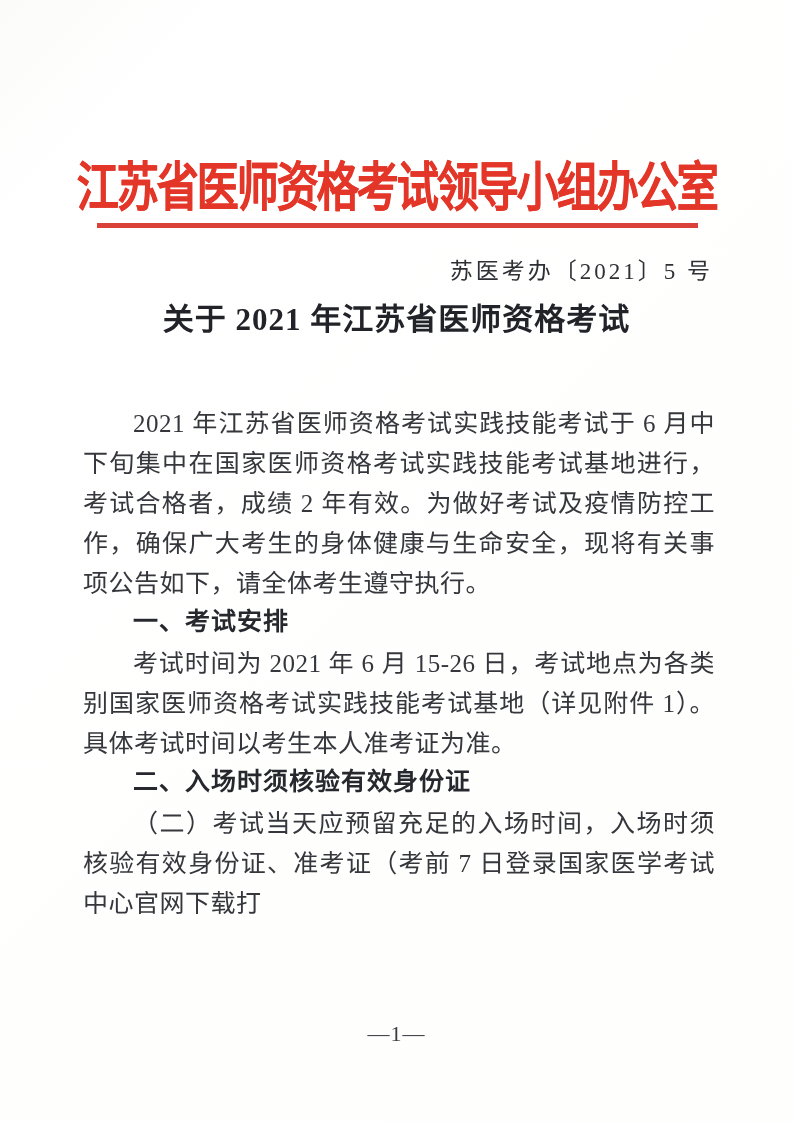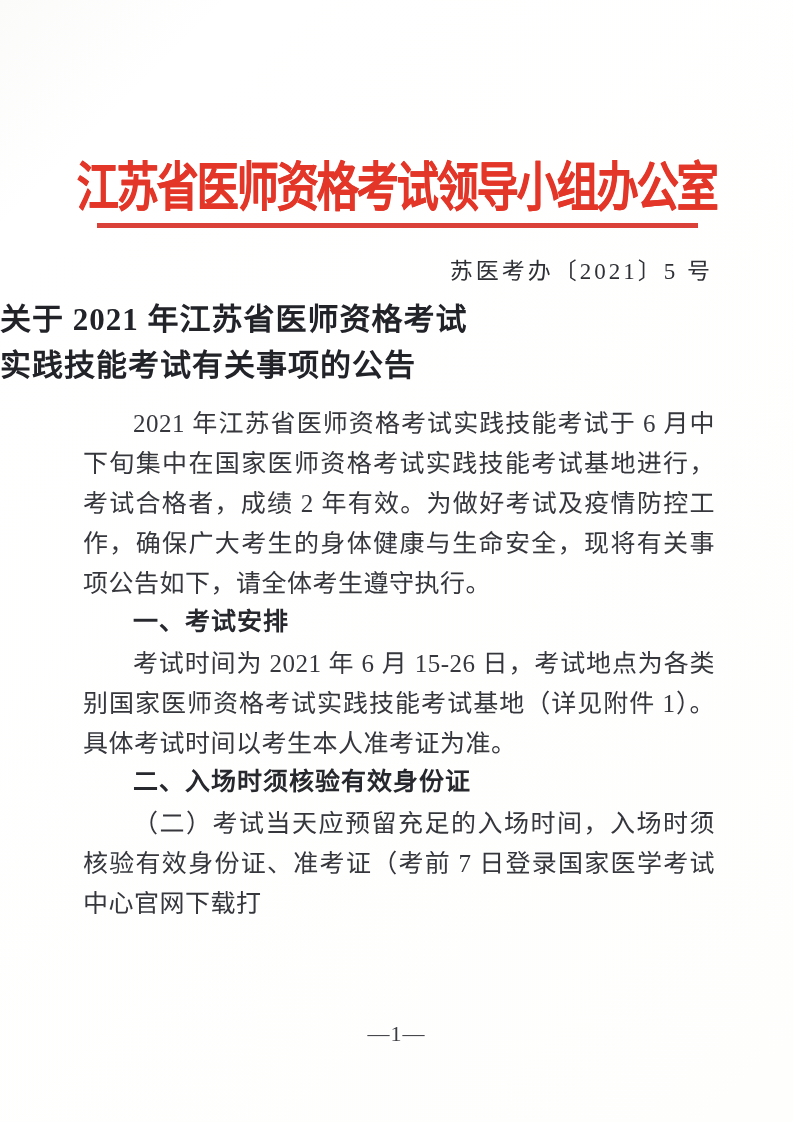--- a/index.html
+++ b/index.html
@@ -49,20 +49,21 @@
     font-size: 23px;
     color: #2f3035;
     letter-spacing: 3px;
     text-align: center;
   }
   .doc-title {
     position: absolute;
     top: 297px;
     left: 0;
     width: 100%;
+    text-align: center;
     font-size: 31px;
     line-height: 46px;
     font-weight: bold;
     color: #222329;
     letter-spacing: 1px;
   }
   .body-text {
     position: absolute;
     top: 404px;
     left: 83px;
@@ -102,21 +103,20 @@
 <div class="page">
 
   <div class="org-title">江苏省医师资格考试领导小组办公室</div>
 
   <div class="red-rule"></div>
 
   <div class="doc-number">苏医考办〔2021〕5 号</div>
 
   <div class="doc-title">
     <div>关于 2021 年江苏省医师资格考试</div>
-    <div>实践技能考试有关事项的公告</div>
   </div>
 
   <div class="body-text">
     <p class="para">2021 年江苏省医师资格考试实践技能考试于 6 月中下旬集中在国家医师资格考试实践技能考试基地进行，考试合格者，成绩 2 年有效。为做好考试及疫情防控工作，确保广大考生的身体健康与生命安全，现将有关事项公告如下，请全体考生遵守执行。</p>
     <p class="section-heading">一、考试安排</p>
     <p class="para">考试时间为 2021 年 6 月 15-26 日，考试地点为各类别国家医师资格考试实践技能考试基地（详见附件 1）。具体考试时间以考生本人准考证为准。</p>
     <p class="section-heading">二、入场时须核验有效身份证</p>
     <p class="para">（二）考试当天应预留充足的入场时间，入场时须核验有效身份证、准考证（考前 7 日登录国家医学考试中心官网下载打</p>
   </div>
 

